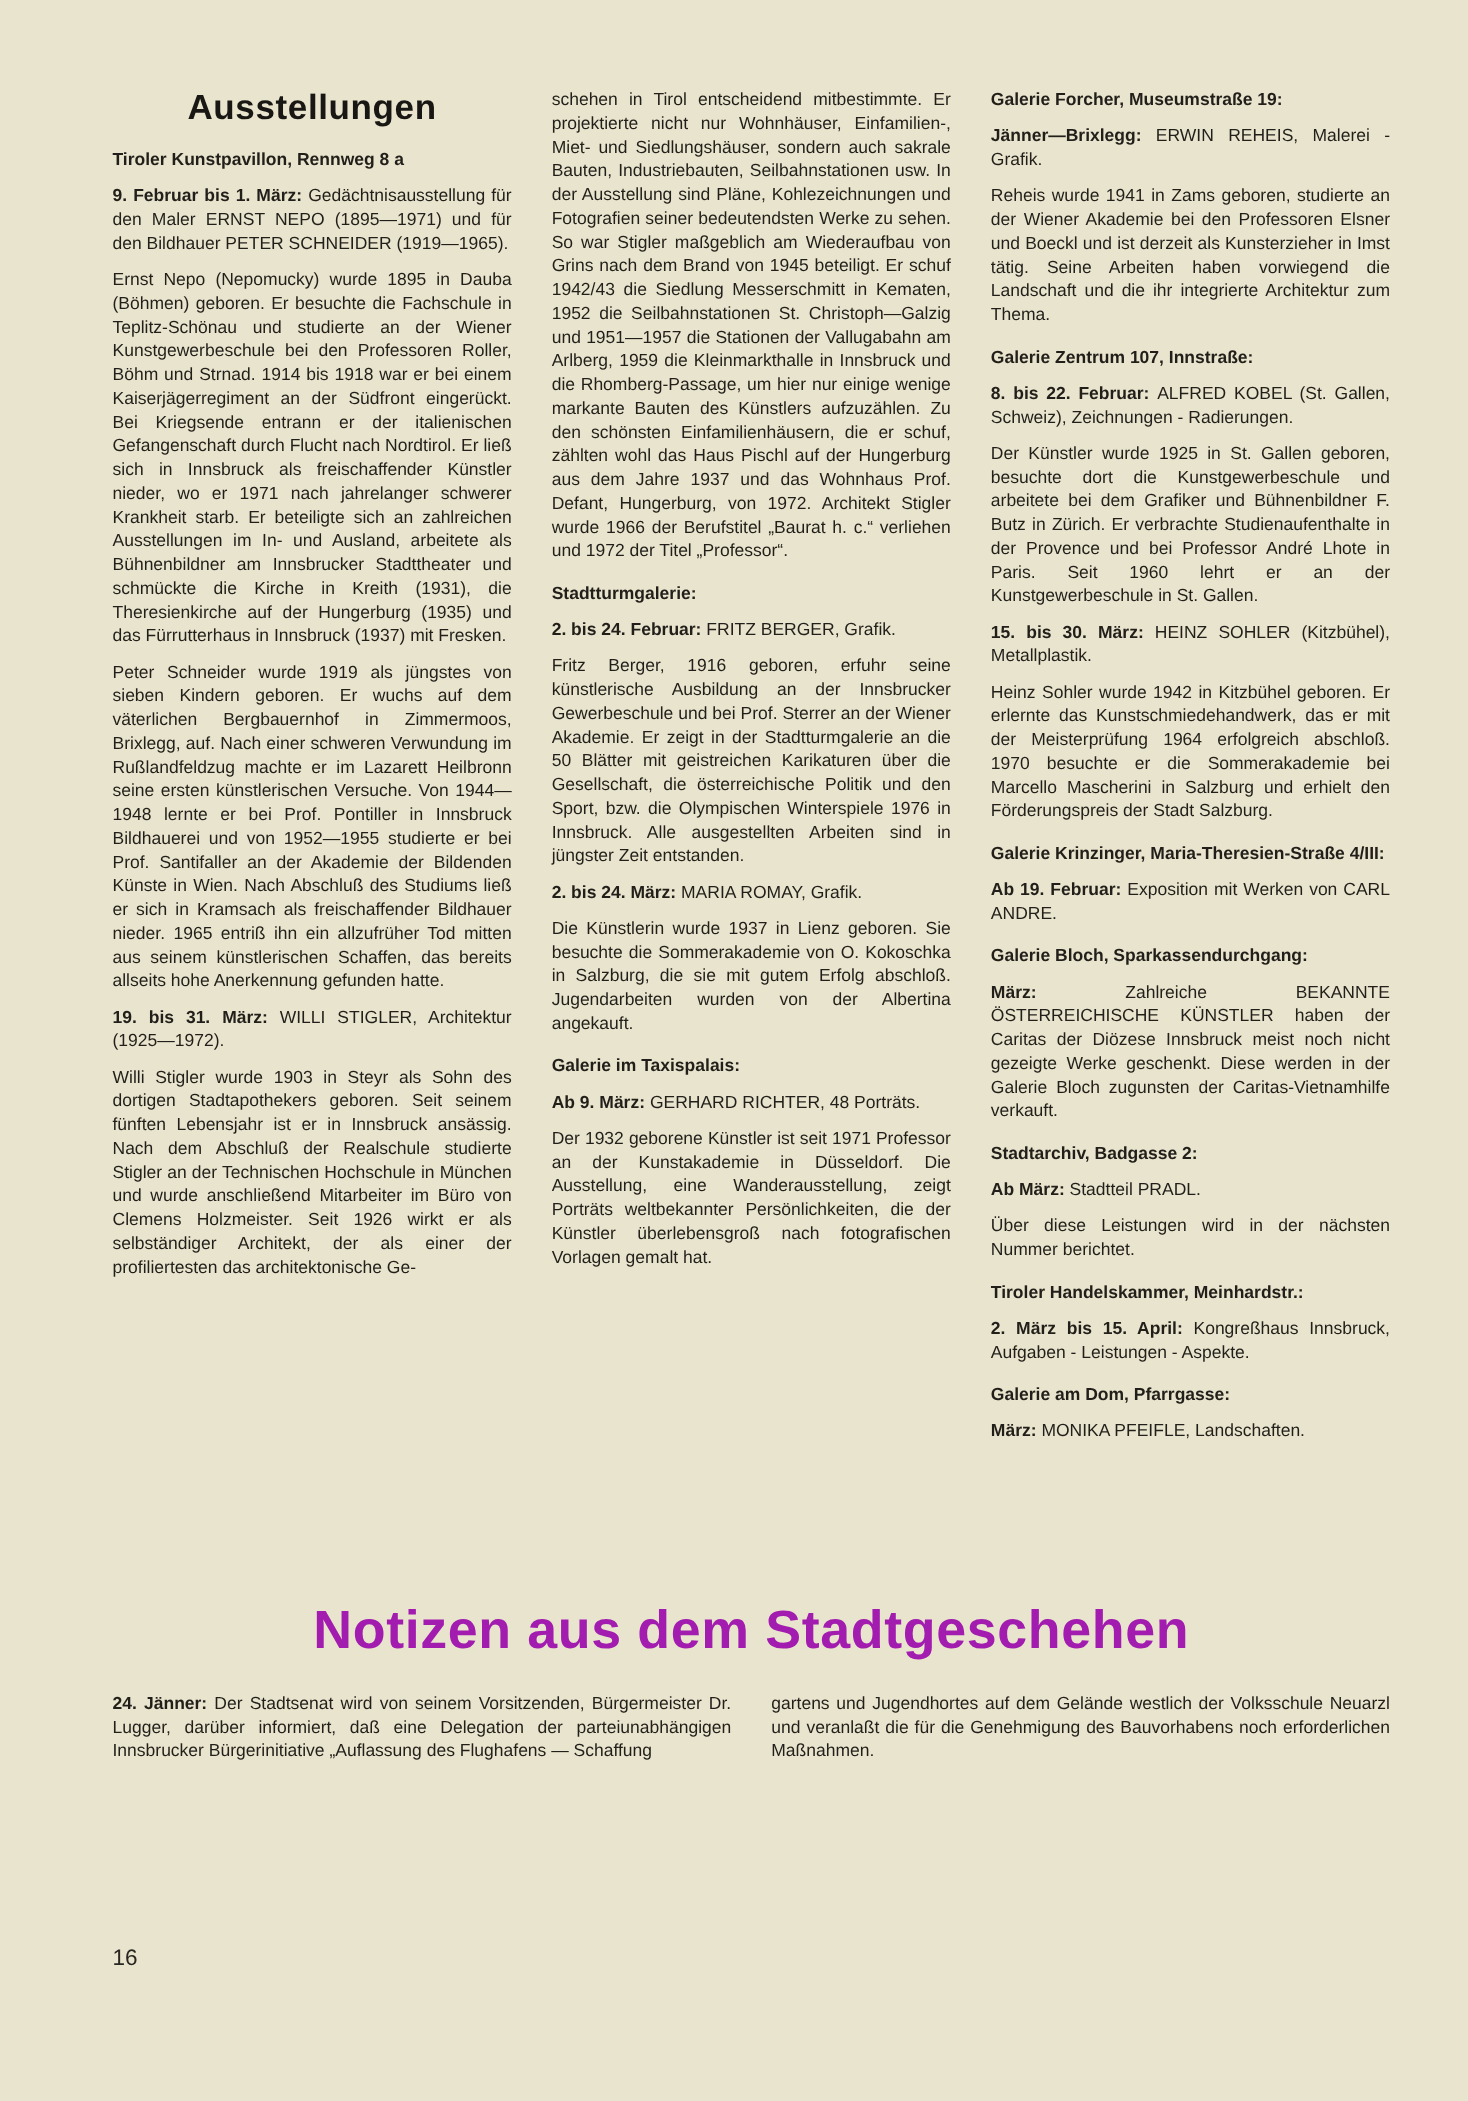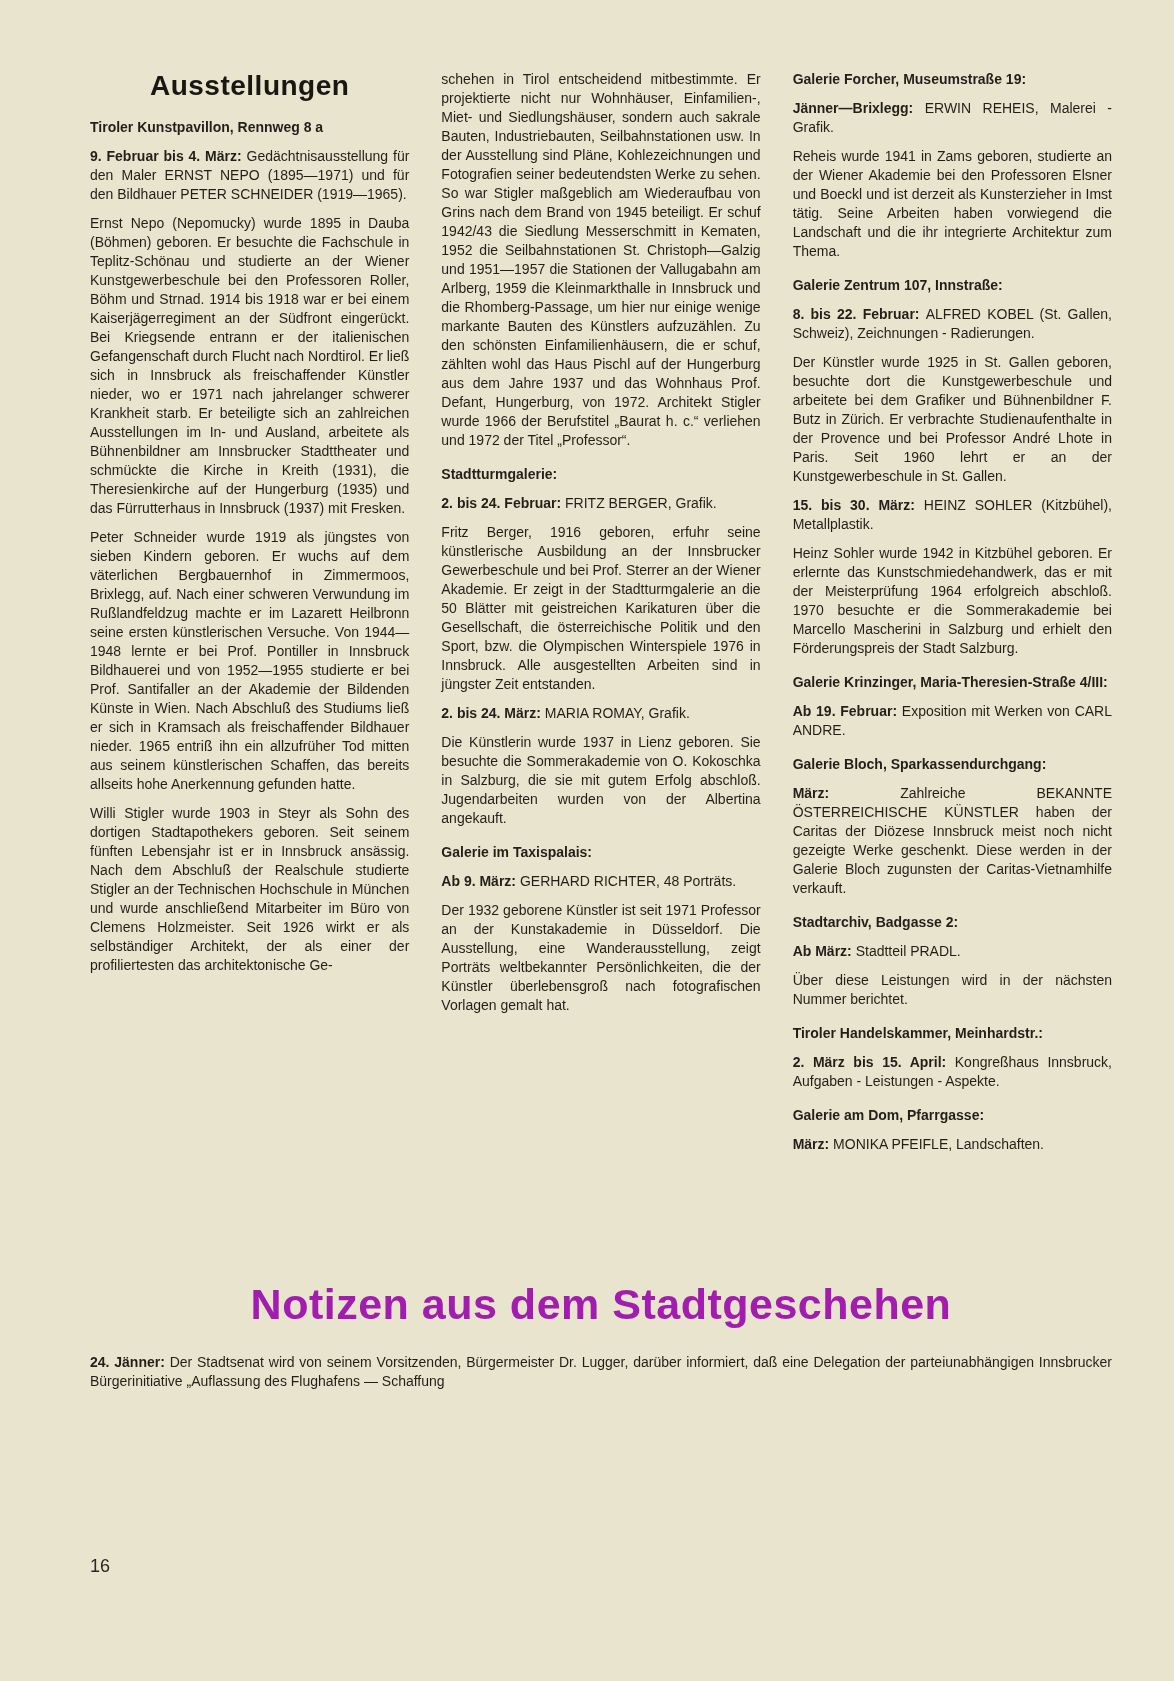--- a/index.html
+++ b/index.html
@@ -37,23 +37,24 @@
 <body>
 
 <div class="inner">
 
   <section class="section1">
     <div class="cols">
       <div class="col">
         <h1 class="main-head">Ausstellungen</h1>
         <div class="blocks">
             <p class="blk heading">Tiroler Kunstpavillon, Rennweg 8 a</p>
-            <p class="blk entry"><strong>9. Februar bis 4. März: </strong>Gedächtnisausstellung für den Maler ERNST NEPO (1895—1971) und für den Bildhauer PETER SCHNEIDER (1919—1965).</p>
+            <p class="blk entry"><strong>9. Februar bis 1. März: </strong>Gedächtnisausstellung für den Maler ERNST NEPO (1895—1971) und für den Bildhauer PETER SCHNEIDER (1919—1965).</p>
             <p class="blk para">Ernst Nepo (Nepomucky) wurde 1895 in Dauba (Böhmen) geboren. Er besuchte die Fachschule in Teplitz-Schönau und studierte an der Wiener Kunstgewerbeschule bei den Professoren Roller, Böhm und Strnad. 1914 bis 1918 war er bei einem Kaiserjägerregiment an der Südfront eingerückt. Bei Kriegsende entrann er der italienischen Gefangenschaft durch Flucht nach Nordtirol. Er ließ sich in Innsbruck als freischaffender Künstler nieder, wo er 1971 nach jahrelanger schwerer Krankheit starb. Er beteiligte sich an zahlreichen Ausstellungen im In- und Ausland, arbeitete als Bühnenbildner am Innsbrucker Stadttheater und schmückte die Kirche in Kreith (1931), die Theresienkirche auf der Hungerburg (1935) und das Fürrutterhaus in Innsbruck (1937) mit Fresken.</p>
             <p class="blk para">Peter Schneider wurde 1919 als jüngstes von sieben Kindern geboren. Er wuchs auf dem väterlichen Bergbauernhof in Zimmermoos, Brixlegg, auf. Nach einer schweren Verwundung im Rußlandfeldzug machte er im Lazarett Heilbronn seine ersten künstlerischen Versuche. Von 1944—1948 lernte er bei Prof. Pontiller in Innsbruck Bildhauerei und von 1952—1955 studierte er bei Prof. Santifaller an der Akademie der Bildenden Künste in Wien. Nach Abschluß des Studiums ließ er sich in Kramsach als freischaffender Bildhauer nieder. 1965 entriß ihn ein allzufrüher Tod mitten aus seinem künstlerischen Schaffen, das bereits allseits hohe Anerkennung gefunden hatte.</p>
+            <p class="blk entry"><strong>19. bis 31. März: </strong>WILLI STIGLER, Architektur (1925—1972).</p>
             <p class="blk para">Willi Stigler wurde 1903 in Steyr als Sohn des dortigen Stadtapothekers geboren. Seit seinem fünften Lebensjahr ist er in Innsbruck ansässig. Nach dem Abschluß der Realschule studierte Stigler an der Technischen Hochschule in München und wurde anschließend Mitarbeiter im Büro von Clemens Holzmeister. Seit 1926 wirkt er als selbständiger Architekt, der als einer der profiliertesten das architektonische Ge-</p>
           </div>
       </div>
       <div class="col">
         <div class="blocks">
             <p class="blk para">schehen in Tirol entscheidend mitbestimmte. Er projektierte nicht nur Wohnhäuser, Einfamilien-, Miet- und Siedlungshäuser, sondern auch sakrale Bauten, Industriebauten, Seilbahnstationen usw. In der Ausstellung sind Pläne, Kohlezeichnungen und Fotografien seiner bedeutendsten Werke zu sehen. So war Stigler maßgeblich am Wiederaufbau von Grins nach dem Brand von 1945 beteiligt. Er schuf 1942/43 die Siedlung Messerschmitt in Kematen, 1952 die Seilbahnstationen St. Christoph—Galzig und 1951—1957 die Stationen der Vallugabahn am Arlberg, 1959 die Kleinmarkthalle in Innsbruck und die Rhomberg-Passage, um hier nur einige wenige markante Bauten des Künstlers aufzuzählen. Zu den schönsten Einfamilienhäusern, die er schuf, zählten wohl das Haus Pischl auf der Hungerburg aus dem Jahre 1937 und das Wohnhaus Prof. Defant, Hungerburg, von 1972. Architekt Stigler wurde 1966 der Berufstitel „Baurat h. c.“ verliehen und 1972 der Titel „Professor“.</p>
             <p class="blk heading">Stadtturmgalerie:</p>
             <p class="blk entry"><strong>2. bis 24. Februar: </strong>FRITZ BERGER, Grafik.</p>
             <p class="blk para">Fritz Berger, 1916 geboren, erfuhr seine künstlerische Ausbildung an der Innsbrucker Gewerbeschule und bei Prof. Sterrer an der Wiener Akademie. Er zeigt in der Stadtturmgalerie an die 50 Blätter mit geistreichen Karikaturen über die Gesellschaft, die österreichische Politik und den Sport, bzw. die Olympischen Winterspiele 1976 in Innsbruck. Alle ausgestellten Arbeiten sind in jüngster Zeit entstanden.</p>
             <p class="blk entry"><strong>2. bis 24. März: </strong>MARIA ROMAY, Grafik.</p>
@@ -91,18 +92,23 @@
 
   <h2 class="big-title">Notizen aus dem Stadtgeschehen</h2>
 
   <section>
     <div class="cols">
       <div class="col">
         <div class="blocks">
             <p class="blk entry"><strong>24. Jänner: </strong>Der Stadtsenat wird von seinem Vorsitzenden, Bürgermeister Dr. Lugger, darüber informiert, daß eine Delegation der parteiunabhängigen Innsbrucker Bürgerinitiative „Auflassung des Flughafens — Schaffung</p>
           </div>
       </div>
+      <div class="col">
+        <div class="blocks">
+            <p class="blk para">gartens und Jugendhortes auf dem Gelände westlich der Volksschule Neuarzl und veranlaßt die für die Genehmigung des Bauvorhabens noch erforderlichen Maßnahmen.</p>
+          </div>
+      </div>
     </div>
   </section>
 
 </div>
 
 <div class="page-number">16</div>
 
 </body></html>

